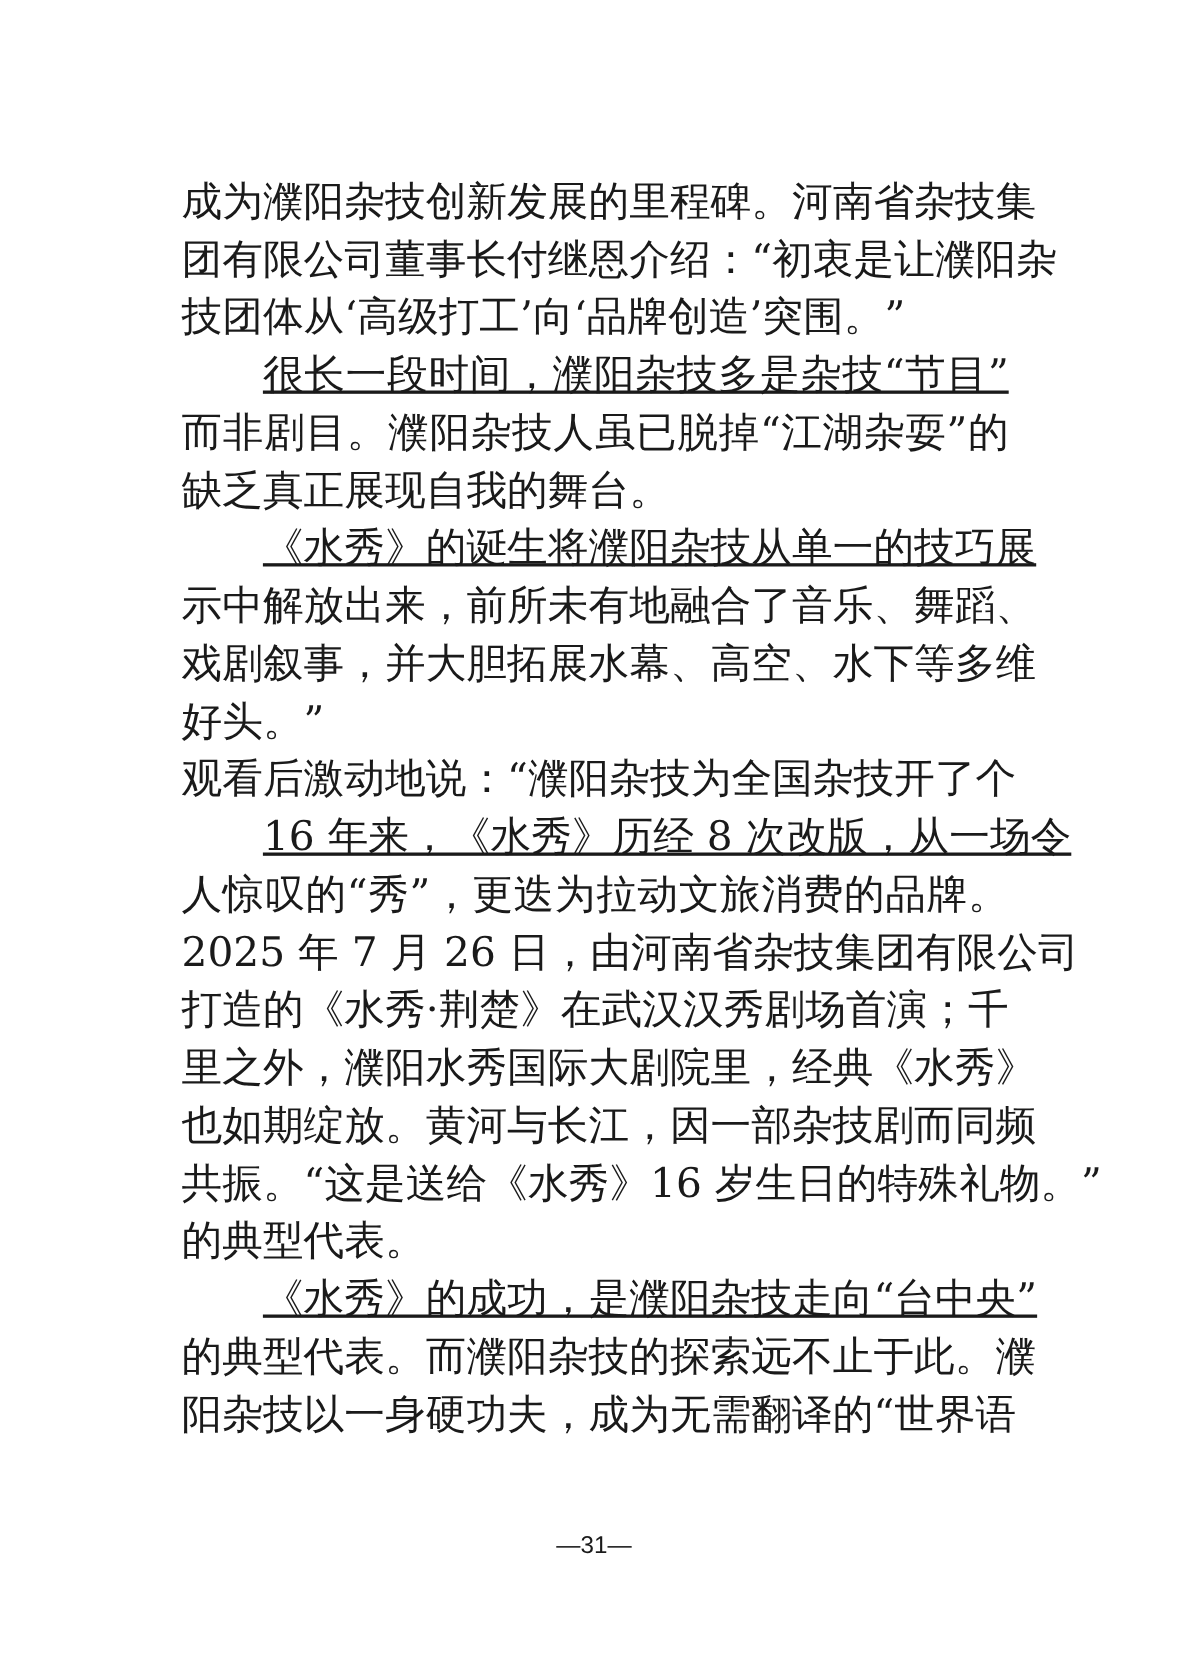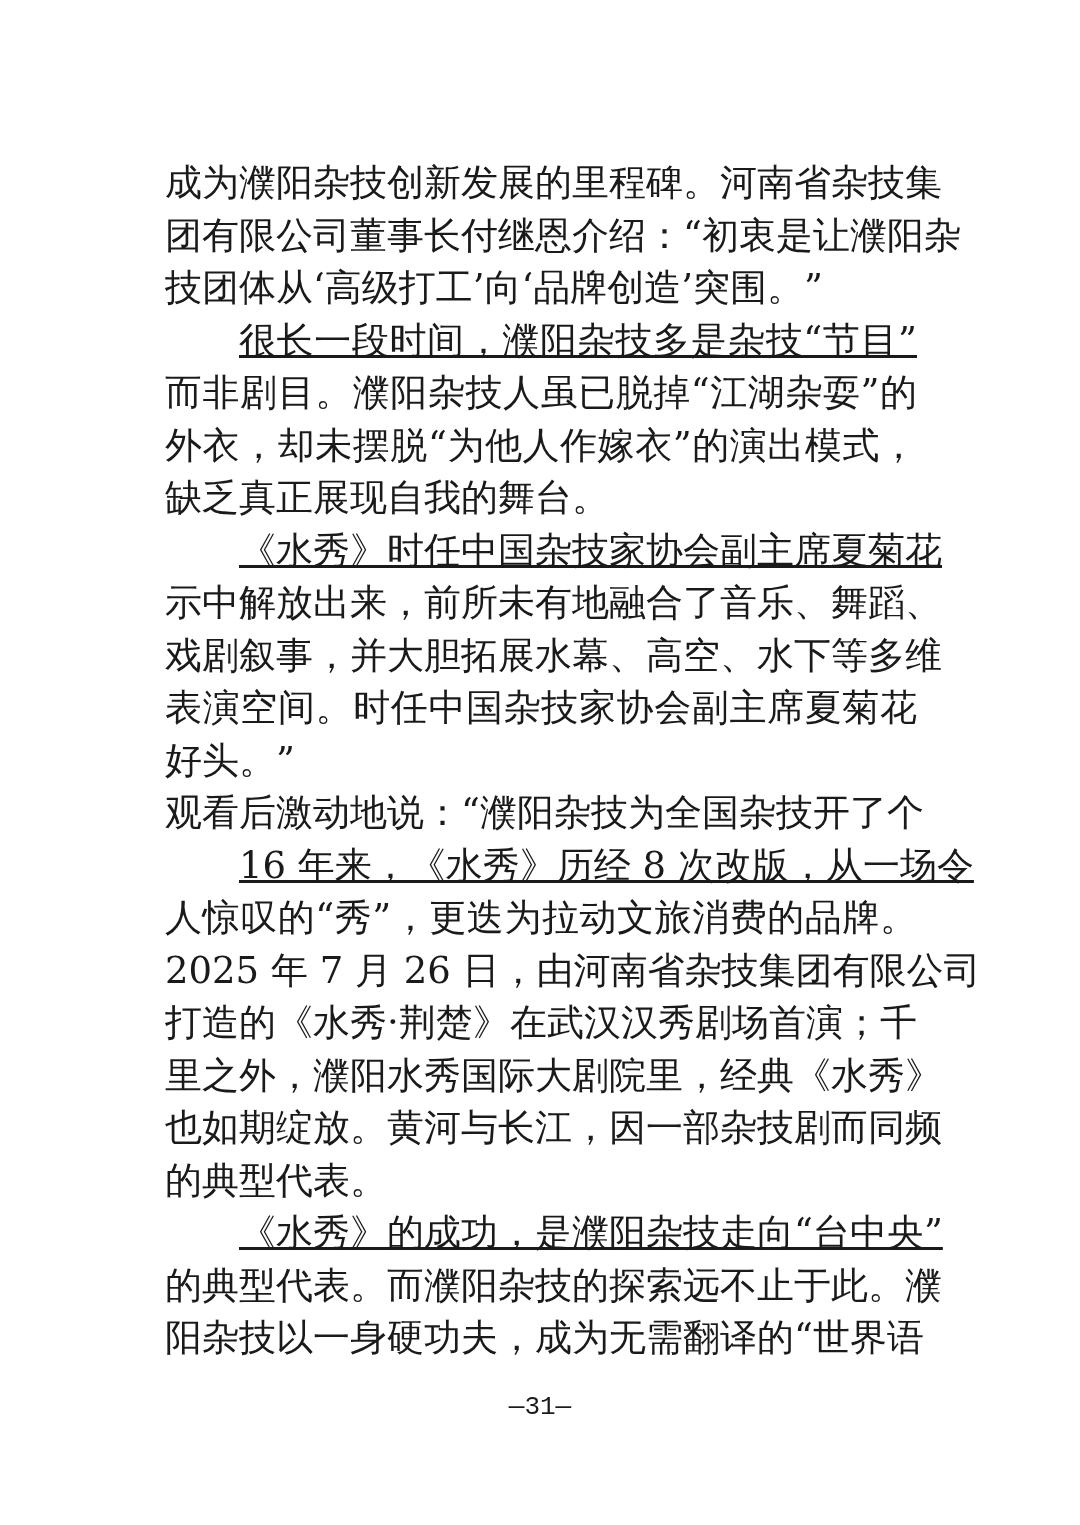--- a/index.html
+++ b/index.html
@@ -13,51 +13,50 @@
     font-size: 37px; color: #1a1a1a;
   }
   .line {
     height: 52.5px; line-height: 52.5px; white-space: nowrap;
     text-align: justify; text-align-last: justify;
   }
   .line.last { text-align-last: left; }
   .line.indent { padding-left: 74px; text-decoration: underline; }
   .page-number {
     position: absolute; left: 0; width: 1080px; top: 1392px; text-align: center;
-    font-family: Liberation Mono, monospace; font-size: 26px; color: #1a1a1a;
+    font-family: Liberation Sans, sans-serif; font-size: 22px; color: #1a1a1a;
   }
 </style>
 </head>
 <body>
 
 <div class="page">
   <div class="text-block">
 
     <div class="line">成为濮阳杂技创新发展的里程碑。河南省杂技集</div>
     <div class="line">团有限公司董事长付继恩介绍：“初衷是让濮阳杂</div>
     <div class="line last">技团体从‘高级打工’向‘品牌创造’突围。”</div>
 
     <div class="line indent">很长一段时间，濮阳杂技多是杂技“节目”</div>
     <div class="line">而非剧目。濮阳杂技人虽已脱掉“江湖杂耍”的</div>
-    <div class="line">外衣，却未摆脱“为他人作嫁衣”的演出模式，</div>
     <div class="line last">缺乏真正展现自我的舞台。</div>
 
-    <div class="line indent">《水秀》时任中国杂技家协会副主席夏菊花</div>
+    <div class="line indent">《水秀》的诞生将濮阳杂技从单一的技巧展</div>
     <div class="line">示中解放出来，前所未有地融合了音乐、舞蹈、</div>
     <div class="line">戏剧叙事，并大胆拓展水幕、高空、水下等多维</div>
-    <div class="line">表演空间。时任中国杂技家协会副主席夏菊花</div>
     <div class="line last">好头。”</div>
     <div class="line">观看后激动地说：“濮阳杂技为全国杂技开了个</div>
 
     <div class="line indent">16 年来，《水秀》历经 8 次改版，从一场令</div>
     <div class="line">人惊叹的“秀”，更迭为拉动文旅消费的品牌。</div>
     <div class="line">2025 年 7 月 26 日，由河南省杂技集团有限公司</div>
     <div class="line">打造的《水秀·荆楚》在武汉汉秀剧场首演；千</div>
     <div class="line">里之外，濮阳水秀国际大剧院里，经典《水秀》</div>
     <div class="line">也如期绽放。黄河与长江，因一部杂技剧而同频</div>
+    <div class="line">共振。“这是送给《水秀》16 岁生日的特殊礼物。”</div>
     <div class="line last">的典型代表。</div>
 
     <div class="line indent">《水秀》的成功，是濮阳杂技走向“台中央”</div>
     <div class="line">的典型代表。而濮阳杂技的探索远不止于此。濮</div>
     <div class="line">阳杂技以一身硬功夫，成为无需翻译的“世界语</div>
   </div>
   <div class="page-number">—31—</div>
 </div>
 
 </body></html>

